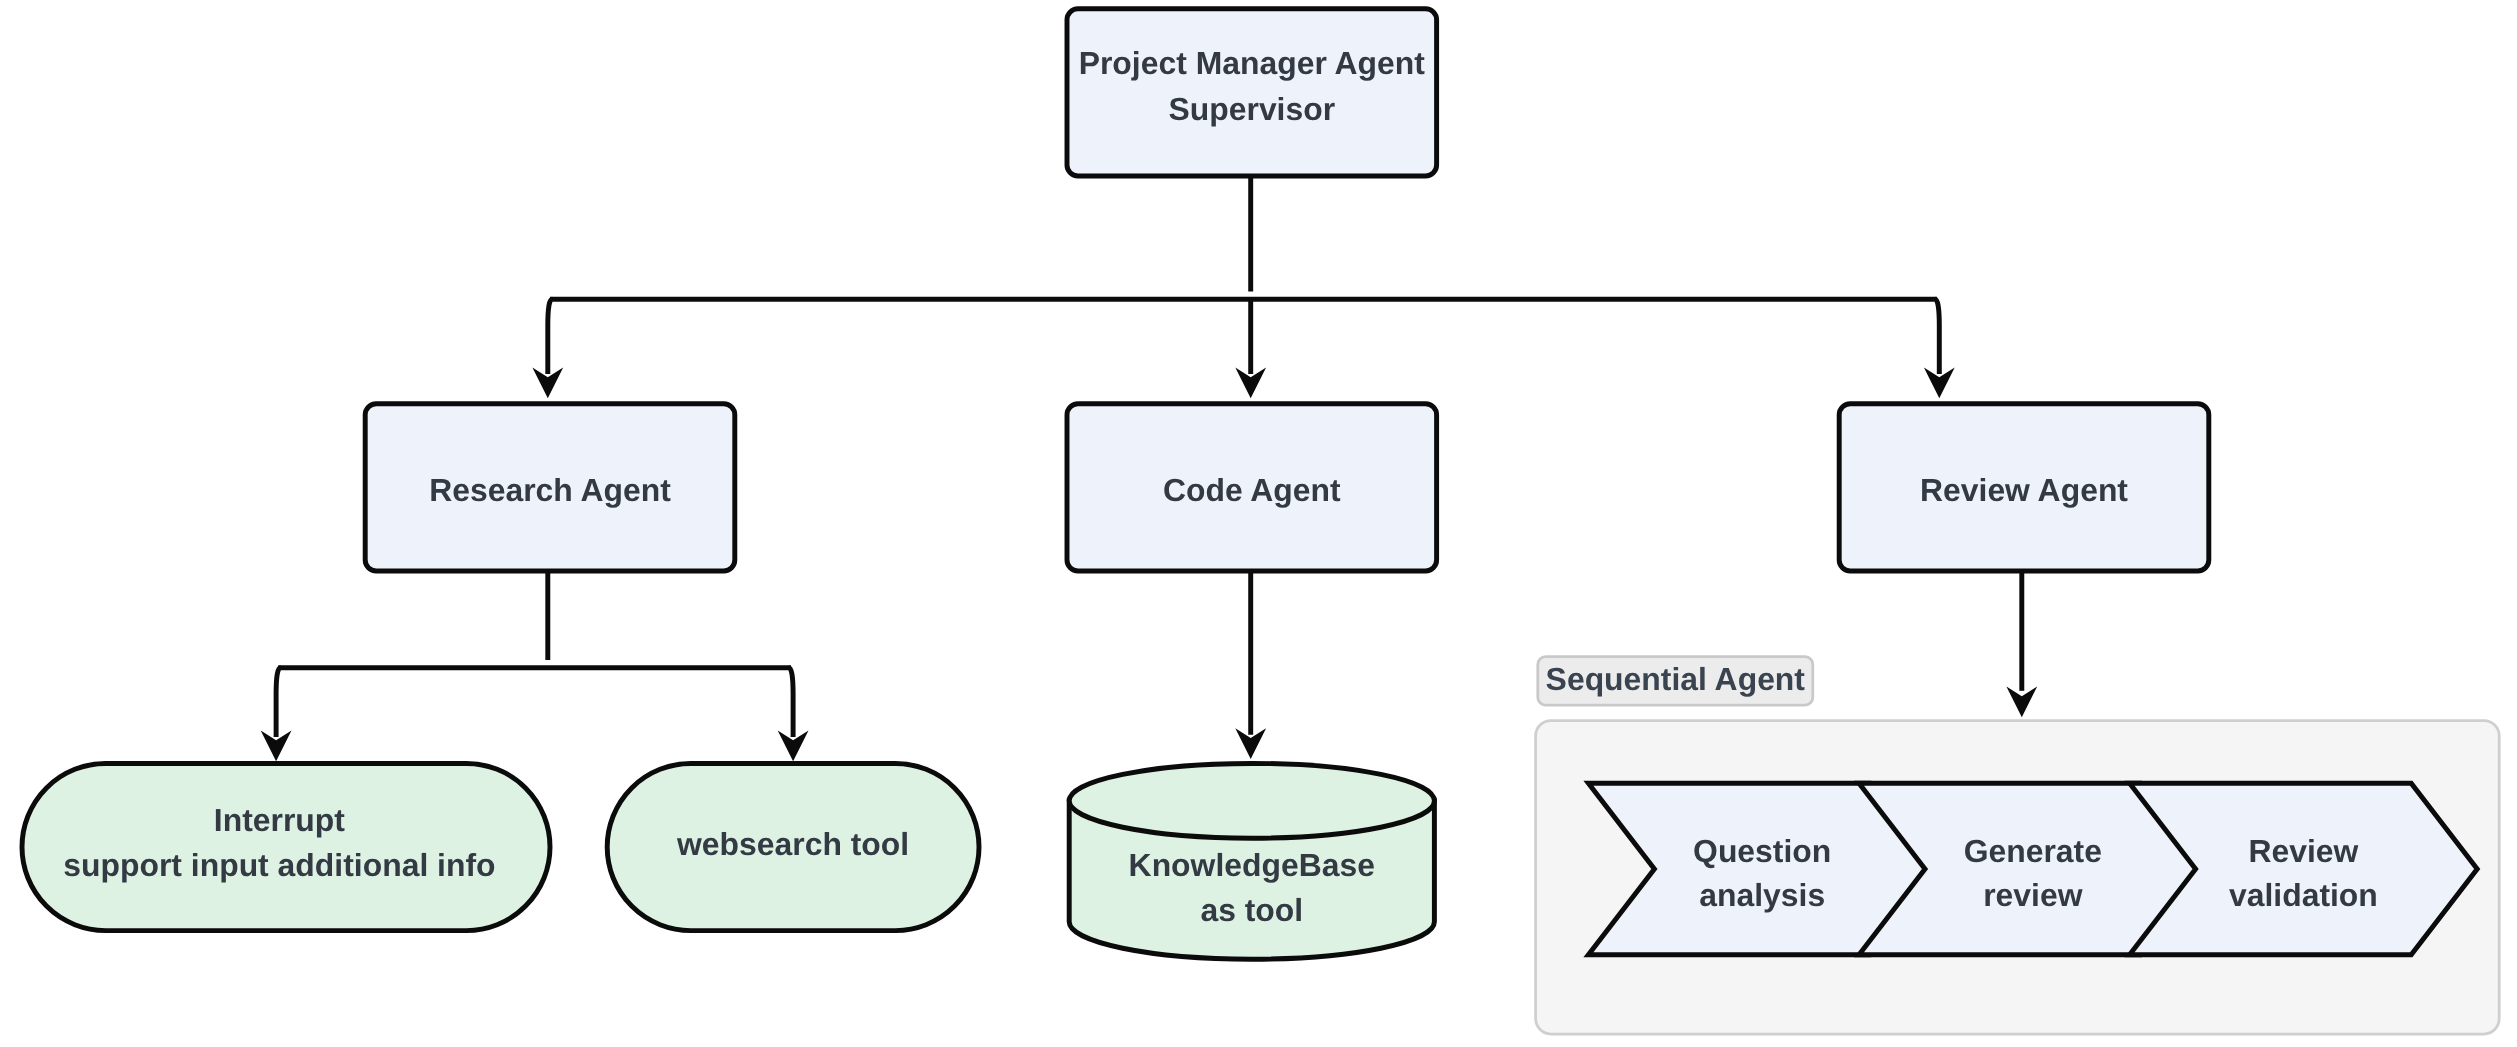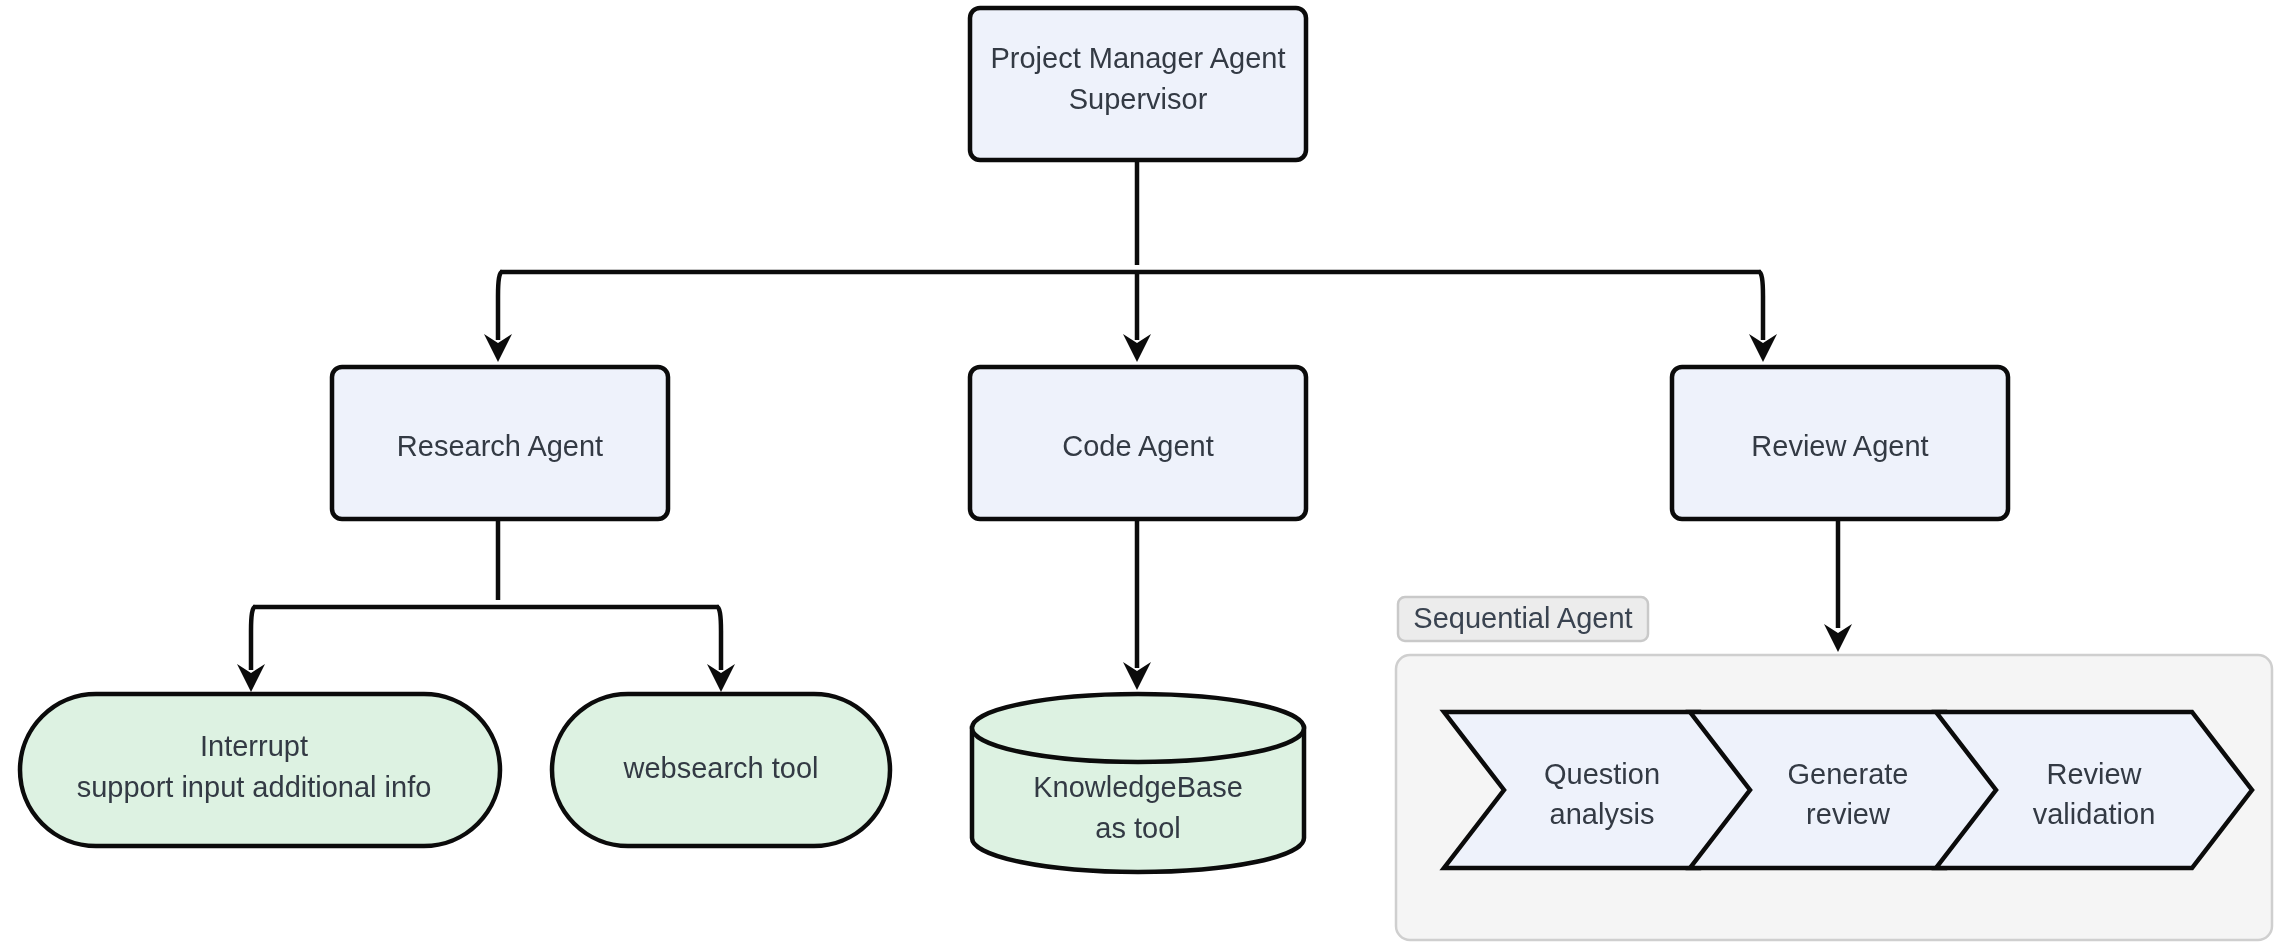--- a/index.html
+++ b/index.html
@@ -10,20 +10,21 @@
   body {
     width: 2288px;
     height: 952px;
     overflow: hidden;
     font-family: "Liberation Sans", sans-serif;
   }
   #diagram-root {
     position: relative;
     width: 2288px;
     height: 952px;
+    font-weight: bold;
   }
   svg#flow {
     display: block;
     width: 2288px;
     height: 952px;
   }
   .node-label {
     font-family: "Liberation Sans", sans-serif;
     font-size: 29px;
     fill: #333a44;

